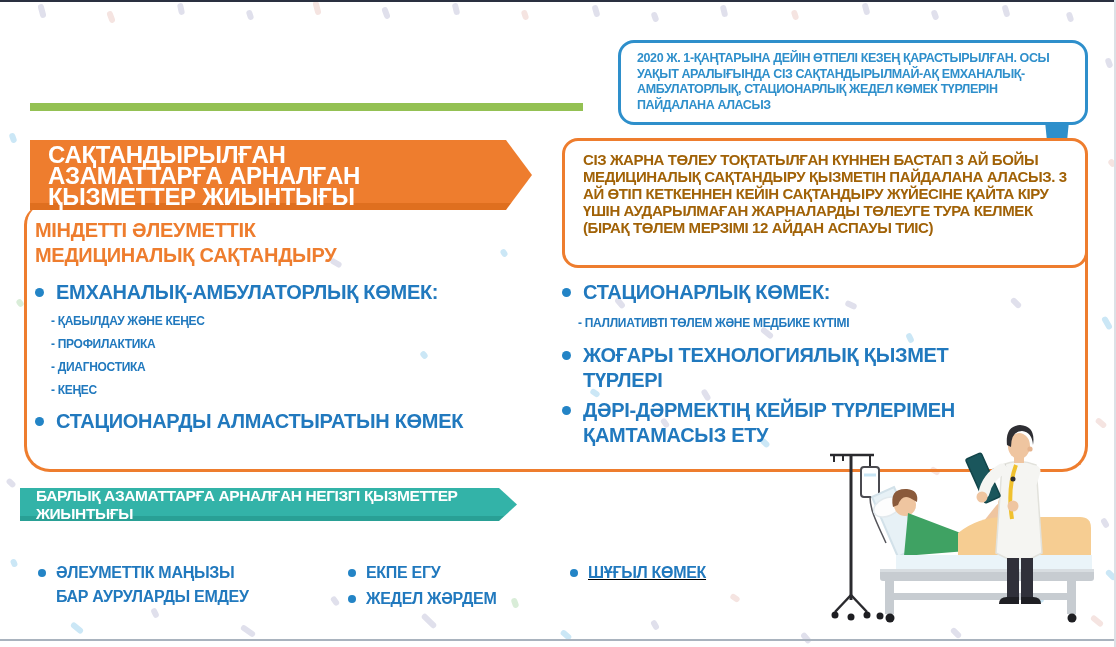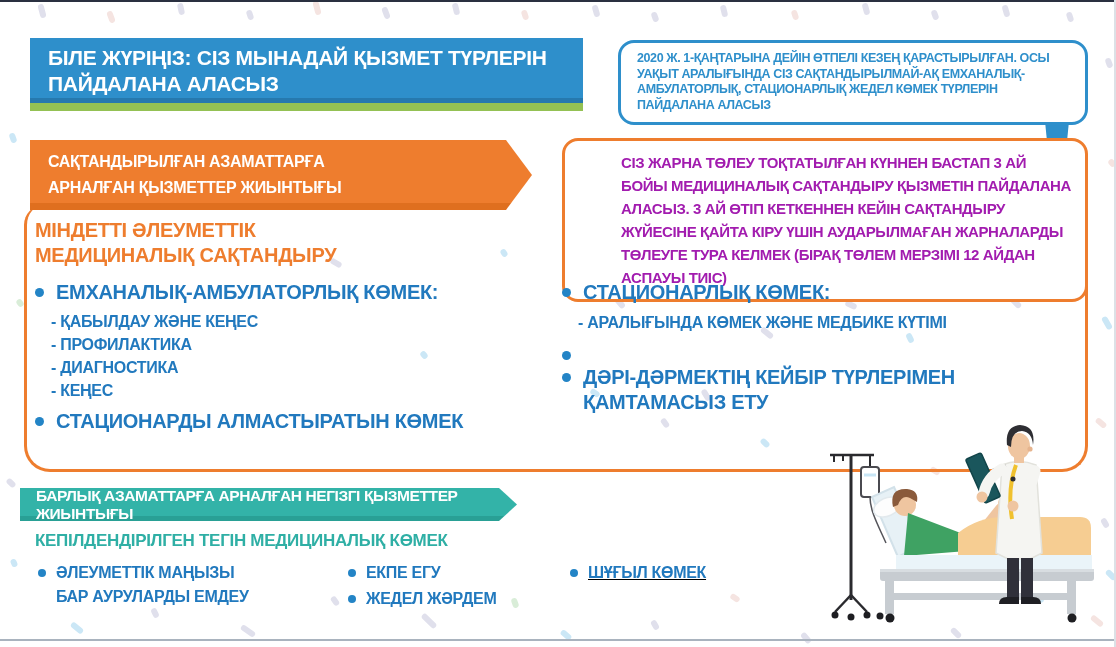--- a/index.html
+++ b/index.html
@@ -30,36 +30,36 @@
     clip-path:polygon(0 0,100% 0,73% 100%,27% 100%);}
   #excl .dot{position:absolute;left:1047px;top:188px;width:21px;height:21px;border-radius:50%;background:#2E8FCB;}
   
   #insured-outline{left:24px;top:205px;width:1064px;height:267px;z-index:1;box-sizing:border-box;
     border:3px solid #EE7D2E;border-top:none;border-radius:20px 0 26px 26px;}
   
   #insured-banner{left:30px;top:140px;width:502px;height:70px;z-index:3;
     background:linear-gradient(to bottom,#EE7D2E 90%,#DF6F1F 90%);
     clip-path:polygon(0 0,calc(100% - 26px) 0,100% 50%,calc(100% - 26px) 100%,0 100%);
     display:flex;align-items:center;padding-left:18px;box-sizing:border-box;}
-  #insured-banner span{color:#fff;font-size:16px;line-height:26px;width:330px;}
+  #insured-banner span{color:#fff;font-size:24px;line-height:21px;width:330px;}
   
   #warn-box{left:562px;top:138px;width:526px;min-height:130px;z-index:3;background:#fff;
     border:3px solid #EE7D2E;border-radius:16px;box-sizing:border-box;padding:10px 14px 10px 18px;}
-  #warn-box span{color:#a21caf;font-size:15px;line-height:23px;display:block;letter-spacing:-0.4px;margin-left:38px;}
+  #warn-box span{color:#a16207;font-size:15px;line-height:17px;display:block;letter-spacing:-0.4px;}
   
   #insured-subtitle{left:35px;top:218px;width:380px;z-index:3;color:#EE7D2E;font-size:20px;line-height:25px;}
   
   .svc-list{z-index:3;}
   #left-list{left:35px;top:280px;width:505px;}
   #right-list{left:562px;top:280px;width:530px;}
   .svc-item{display:flex;margin-bottom:5px;}
   .svc-item .dot{flex:0 0 9px;width:9px;height:9px;border-radius:50%;background:#2384C6;margin:8px 12px 0 0;}
   .svc-item .lbl{color:#2179BE;font-size:20px;line-height:25px;max-width:430px;}
   .sub-list{margin:1px 0 6px 16px;}
-  .sub-item{color:#2179BE;font-size:16px;line-height:23px;}
+  .sub-item{color:#2179BE;font-size:12px;line-height:23px;}
   #right-list .sub-item{line-height:26px;}
   .sub-item::before{content:"- ";}
   .mt8{margin-top:7px;}
   
   #general-banner{left:20px;top:488px;width:497px;height:33px;z-index:3;
     background:linear-gradient(to bottom,#33B3A8 85%,#29A095 85%);
     clip-path:polygon(0 0,calc(100% - 18px) 0,100% 50%,calc(100% - 18px) 100%,0 100%);
     display:flex;align-items:center;padding-left:16px;box-sizing:border-box;}
   #general-banner span{color:#fff;font-size:15.5px;letter-spacing:-0.4px;}
   #general-subtitle{left:35px;top:531px;z-index:3;color:#2FAFA5;font-size:17px;}
@@ -134,23 +134,20 @@
       <div class="conf" style="left: 1035px; top: 595px; width: 10px; height: 6px; background: rgb(203, 231, 246); transform: rotate(65deg);"></div>
       <div class="conf" style="left: 1090px; top: 618px; width: 14px; height: 6px; background: rgb(245, 228, 225); transform: rotate(40deg);"></div>
     </div>
 
   <div id="edge-top" class="abs"></div>
   <div id="edge-bottom" class="abs"></div>
   <div id="edge-right" class="abs"></div>
 
   <div id="insured-outline" class="abs"></div>
 
-  <div id="header-banner" class="abs">
-    <span>БІЛЕ ЖҮРІҢІЗ: СІЗ МЫНАДАЙ ҚЫЗМЕТ ТҮРЛЕРІН ПАЙДАЛАНА АЛАСЫЗ</span>
-  </div>
   <div id="green-strip" class="abs"></div>
 
   <div id="note-box" class="abs">
     <span>2020 Ж. 1-ҚАҢТАРЫНА ДЕЙІН ӨТПЕЛІ КЕЗЕҢ ҚАРАСТЫРЫЛҒАН. ОСЫ УАҚЫТ АРАЛЫҒЫНДА СІЗ САҚТАНДЫРЫЛМАЙ-АҚ ЕМХАНАЛЫҚ-АМБУЛАТОРЛЫҚ, СТАЦИОНАРЛЫҚ ЖЕДЕЛ КӨМЕК ТҮРЛЕРІН ПАЙДАЛАНА АЛАСЫЗ</span>
   </div>
   <div id="excl">
     <div class="stem"></div>
     <div class="dot"></div>
   </div>
 
@@ -180,35 +177,35 @@
       <span class="lbl">СТАЦИОНАРДЫ АЛМАСТЫРАТЫН КӨМЕК</span>
     </div>
   </div>
 
   <div id="right-list" class="abs svc-list">
     <div class="svc-item">
       <span class="dot"></span>
       <span class="lbl">СТАЦИОНАРЛЫҚ КӨМЕК:</span>
     </div>
     <div class="sub-list">
-      <div class="sub-item">АРАЛЫҒЫНДА КӨМЕК ЖӘНЕ МЕДБИКЕ КҮТІМІ</div>
+      <div class="sub-item">ПАЛЛИАТИВТІ ТӨЛЕМ ЖӘНЕ МЕДБИКЕ КҮТІМІ</div>
     </div>
     <div class="svc-item mt8">
       <span class="dot"></span>
+      <span class="lbl">ЖОҒАРЫ ТЕХНОЛОГИЯЛЫҚ ҚЫЗМЕТ ТҮРЛЕРІ</span>
     </div>
     <div class="svc-item">
       <span class="dot"></span>
       <span class="lbl">ДӘРІ-ДӘРМЕКТІҢ КЕЙБІР ТҮРЛЕРІМЕН ҚАМТАМАСЫЗ ЕТУ</span>
     </div>
   </div>
 
   <div id="general-banner" class="abs">
     <span>БАРЛЫҚ АЗАМАТТАРҒА АРНАЛҒАН НЕГІЗГІ ҚЫЗМЕТТЕР ЖИЫНТЫҒЫ</span>
   </div>
-  <div id="general-subtitle" class="abs">КЕПІЛДЕНДІРІЛГЕН ТЕГІН МЕДИЦИНАЛЫҚ КӨМЕК</div>
 
   <div id="gcol-2" class="abs gcol">
     <div class="g-item">
       <span class="dot"></span>
       <span class="lbl">ЕКПЕ ЕГУ</span>
     </div>
     <div class="g-item">
       <span class="dot"></span>
       <span class="lbl">ЖЕДЕЛ ЖӘРДЕМ</span>
     </div>

